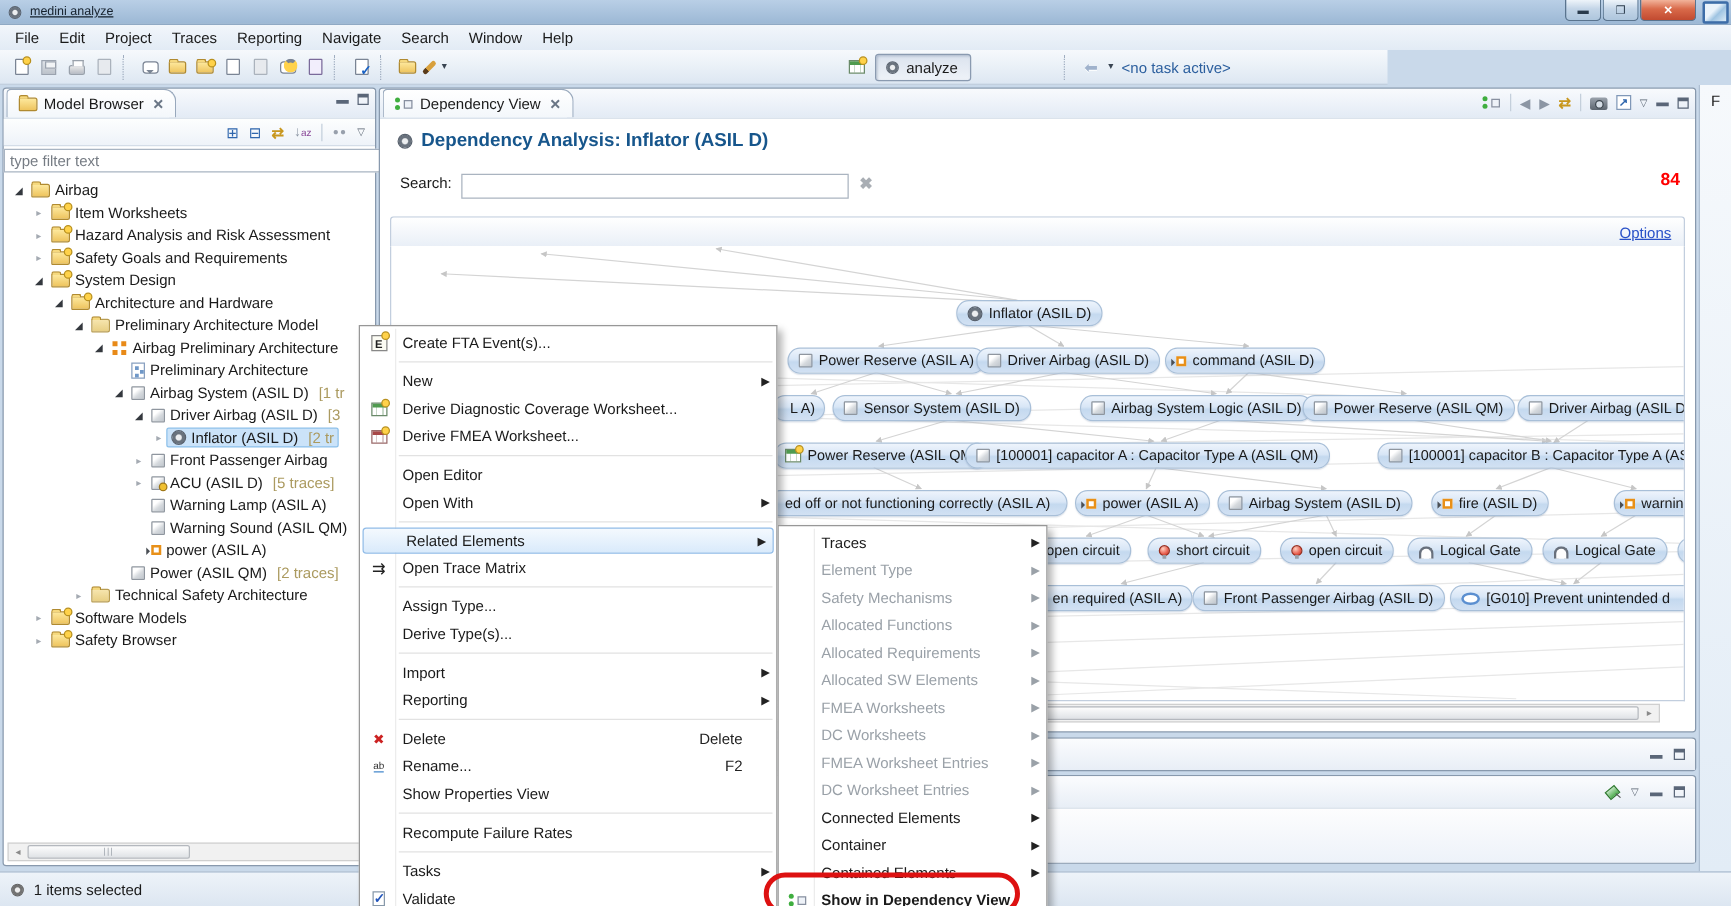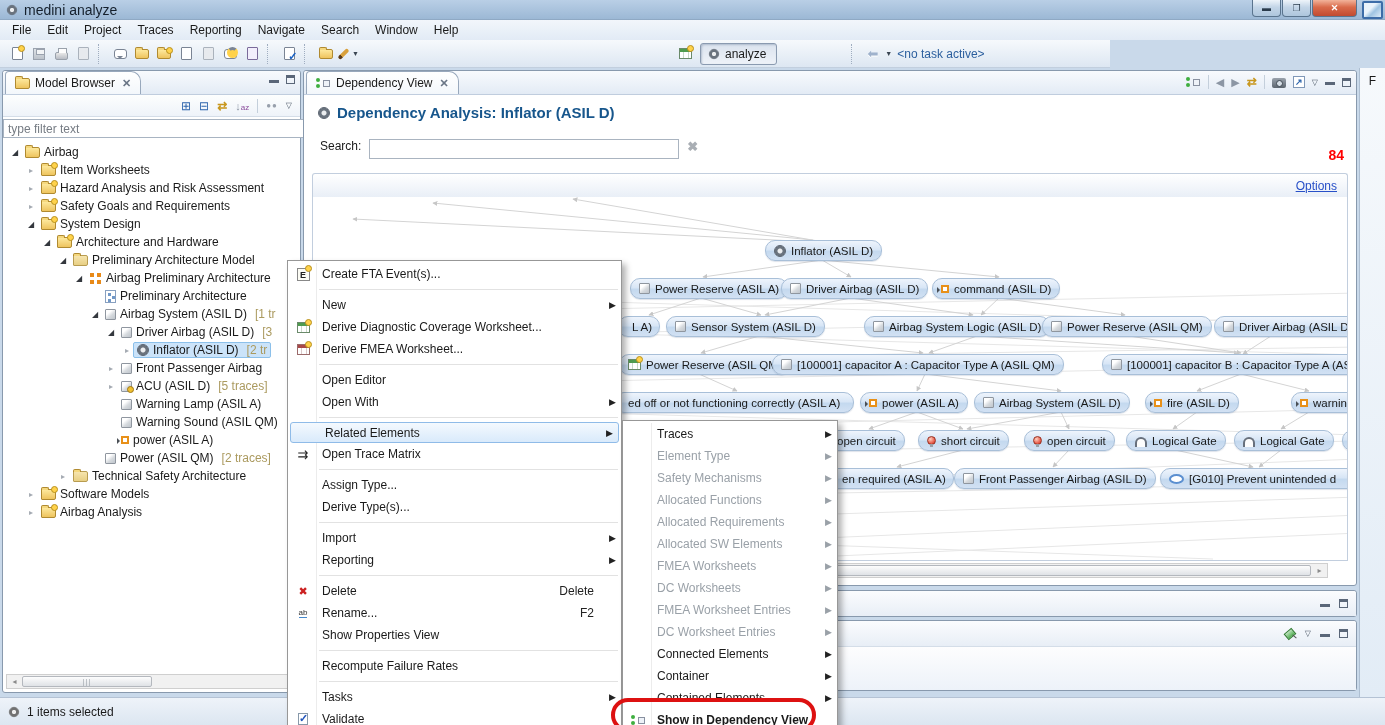--- a/index.html
+++ b/index.html
@@ -4,21 +4,21 @@
 <style>
   html,body{margin:0;padding:0;background:#6b7988;}
   *{box-sizing:border-box;}
   .app{position:relative;width:1385px;height:725px;overflow:hidden;background:#c9d9ea;
        font-family:"Liberation Sans",sans-serif;font-size:12px;color:#1a1a1a;}
 
   
   .titlebar{position:absolute;left:0;top:0;width:1385px;height:20px;
     background:linear-gradient(#b9cfe6,#9cb8d5);border-bottom:1px solid #8fa9c4;
     display:flex;align-items:center;padding-left:6px;gap:6px;}
-  .titlebar .ttl{font-size:14px;color:#15202c;}
+  .titlebar .ttl{font-size:10px;color:#15202c;text-decoration:underline;}
   .winbtns{position:absolute;right:28px;top:0;display:flex;}
   .wbtn{width:29px;height:17px;border:1px solid #5a748e;border-top:none;border-radius:0 0 4px 4px;
     background:linear-gradient(#eef4fa,#c3d5e7 45%,#aec6dd);display:flex;align-items:center;justify-content:center;
     font-size:9px;color:#2a3b4c;margin-left:1px;}
   .wbtn.close{background:linear-gradient(#f2b39a,#d96a4a 45%,#c14a30);color:#fff;font-weight:bold;width:45px;}
   .corner-icon{position:absolute;right:2px;top:1px;width:21px;height:18px;border:2px solid #3d6da8;
     background:linear-gradient(135deg,#eaf3fb 0 40%,#9fc4e2 60%,#dcebf7);border-radius:2px;}
 
   
   .menubar{position:absolute;left:0;top:20px;width:1385px;height:20px;
@@ -92,21 +92,21 @@
   .sb-arr{width:15px;text-align:center;color:#8a8a8a;font-size:8px;flex:none;}
   .sb-thumb{height:11px;background:linear-gradient(#fdfdfd,#dfe2e6);border:1px solid #b4b8be;border-radius:2px;
     display:flex;align-items:center;justify-content:center;color:#9aa0a8;font-size:7px;letter-spacing:1px;}
 
   
   .dep-head{position:absolute;left:14px;top:33px;display:flex;align-items:center;gap:7px;
     font-weight:bold;font-size:15px;color:#17568c;}
   .search-row{position:absolute;left:16px;top:68px;display:flex;align-items:flex-start;gap:8px;}
   .search-input{width:310px;height:20px;border:1px solid #aab4c0;font:12px "Liberation Sans",sans-serif;padding:0 4px;}
   .clear-x{color:#a9aeb4;font-weight:bold;font-size:13px;}
-  .badge{position:absolute;right:12px;top:76px;color:#f00;font-weight:bold;font-size:14px;}
+  .badge{position:absolute;right:12px;top:64px;color:#f00;font-weight:bold;font-size:14px;}
   .options-bar{position:absolute;left:8px;top:102px;right:8px;height:24px;border:1px solid #c2cede;
     border-bottom:none;border-radius:3px 3px 0 0;background:linear-gradient(#ffffff,#e9eff7);
     display:flex;justify-content:flex-end;align-items:center;padding-right:10px;}
   .options-link{color:#2850c8;text-decoration:underline;}
   .canvas{position:absolute;left:8px;top:126px;right:8px;height:364px;border:1px solid #c2cede;border-top:none;
     background:#fff;overflow:hidden;}
   .node{position:absolute;height:21px;display:flex;align-items:center;gap:5px;padding:0 8px;
     border:1px solid #a8bfd8;border-radius:10px;font-size:11.5px;white-space:nowrap;overflow:hidden;
     background:linear-gradient(#eef4fc,#d8e6f6 45%,#c4d9ef 55%,#d2e1f3);box-shadow:0 1px 1px rgba(120,140,170,.25);}
   .dep-hscroll{position:absolute;left:8px;top:492px;right:28px;height:15px;background:#f1f1f1;
@@ -467,21 +467,21 @@
             <span class="tw">▸</span>
             <span class="hl">
               <span class="icn i-folder-new"></span>
               <span>Software Models</span>
             </span>
           </div>
           <div class="trow" style="padding-left: 22px;">
             <span class="tw">▸</span>
             <span class="hl">
               <span class="icn i-folder-new"></span>
-              <span>Airbag Analysis</span>
+              <span>Safety Browser</span>
             </span>
           </div>
         </div>
       <div class="mb-hscroll">
         <span class="sb-arr">◂</span>
         <span class="sb-thumb" style="width:130px;">|||</span>
         <span style="flex:1;"></span>
         <span class="sb-arr">▸</span>
       </div>
     </div>

